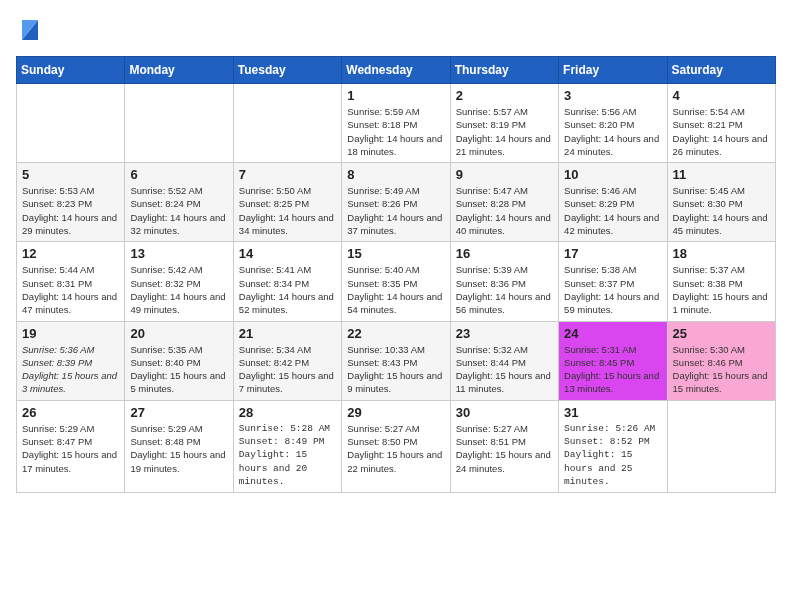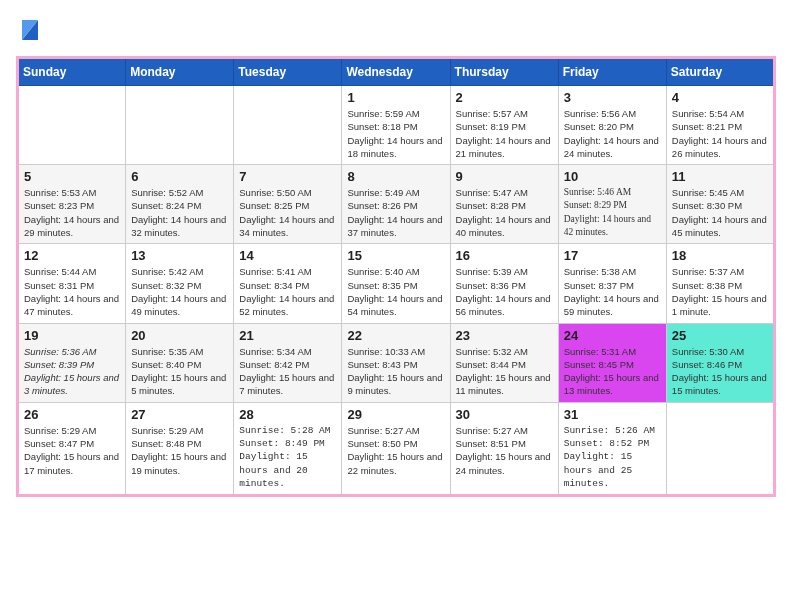--- a/index.html
+++ b/index.html
@@ -47,21 +47,21 @@
       color: #222;
       line-height: 1.1;
     }
     .location-title {
       font-size: 15px;
       color: #444;
     }
     .calendar {
       width: 100%;
       border-collapse: collapse;
-      border: 3px solid #f9a8d4;
+      border: 1px solid #f9a8d4;
     }
     .calendar th {
       background-color: #2060c0;
       color: #fff;
       font-size: 12px;
       font-weight: bold;
       padding: 6px 4px;
       text-align: left;
       border: 1px solid #1a4fa0;
     }
@@ -183,21 +183,21 @@
 Daylight: 14 hours and 37 minutes.</div>
         </td>
         <td style="background: rgb(245, 245, 245);">
           <div class="day-number">9</div>
           <div class="day-info" style="white-space: pre-line;">Sunrise: 5:47 AM
 Sunset: 8:28 PM
 Daylight: 14 hours and 40 minutes.</div>
         </td>
         <td style="background: rgb(245, 245, 245);">
           <div class="day-number">10</div>
-          <div class="day-info" style="white-space: pre-line; font-family: Liberation Serif, serif;">Sunrise: 5:46 AM
+          <div class="day-info" style="white-space: pre-line;">Sunrise: 5:46 AM
 Sunset: 8:29 PM
 Daylight: 14 hours and 42 minutes.</div>
         </td>
         <td style="background: rgb(245, 245, 245);">
           <div class="day-number">11</div>
           <div class="day-info" style="white-space: pre-line;">Sunrise: 5:45 AM
 Sunset: 8:30 PM
 Daylight: 14 hours and 45 minutes.</div>
         </td>
       </tr>
@@ -275,21 +275,21 @@
           <div class="day-info" style="white-space: pre-line;">Sunrise: 5:32 AM
 Sunset: 8:44 PM
 Daylight: 15 hours and 11 minutes.</div>
         </td>
         <td style="background: #d946ef;">
           <div class="day-number">24</div>
           <div class="day-info" style="white-space: pre-line;">Sunrise: 5:31 AM
 Sunset: 8:45 PM
 Daylight: 15 hours and 13 minutes.</div>
         </td>
-        <td style="background: #5eead4;">
+        <td style="background: #f9a8d4;">
           <div class="day-number">25</div>
           <div class="day-info" style="white-space: pre-line;">Sunrise: 5:30 AM
 Sunset: 8:46 PM
 Daylight: 15 hours and 15 minutes.</div>
         </td>
       </tr>
       <tr>
         <td>
           <div class="day-number">26</div>
           <div class="day-info" style="white-space: pre-line;">Sunrise: 5:29 AM

